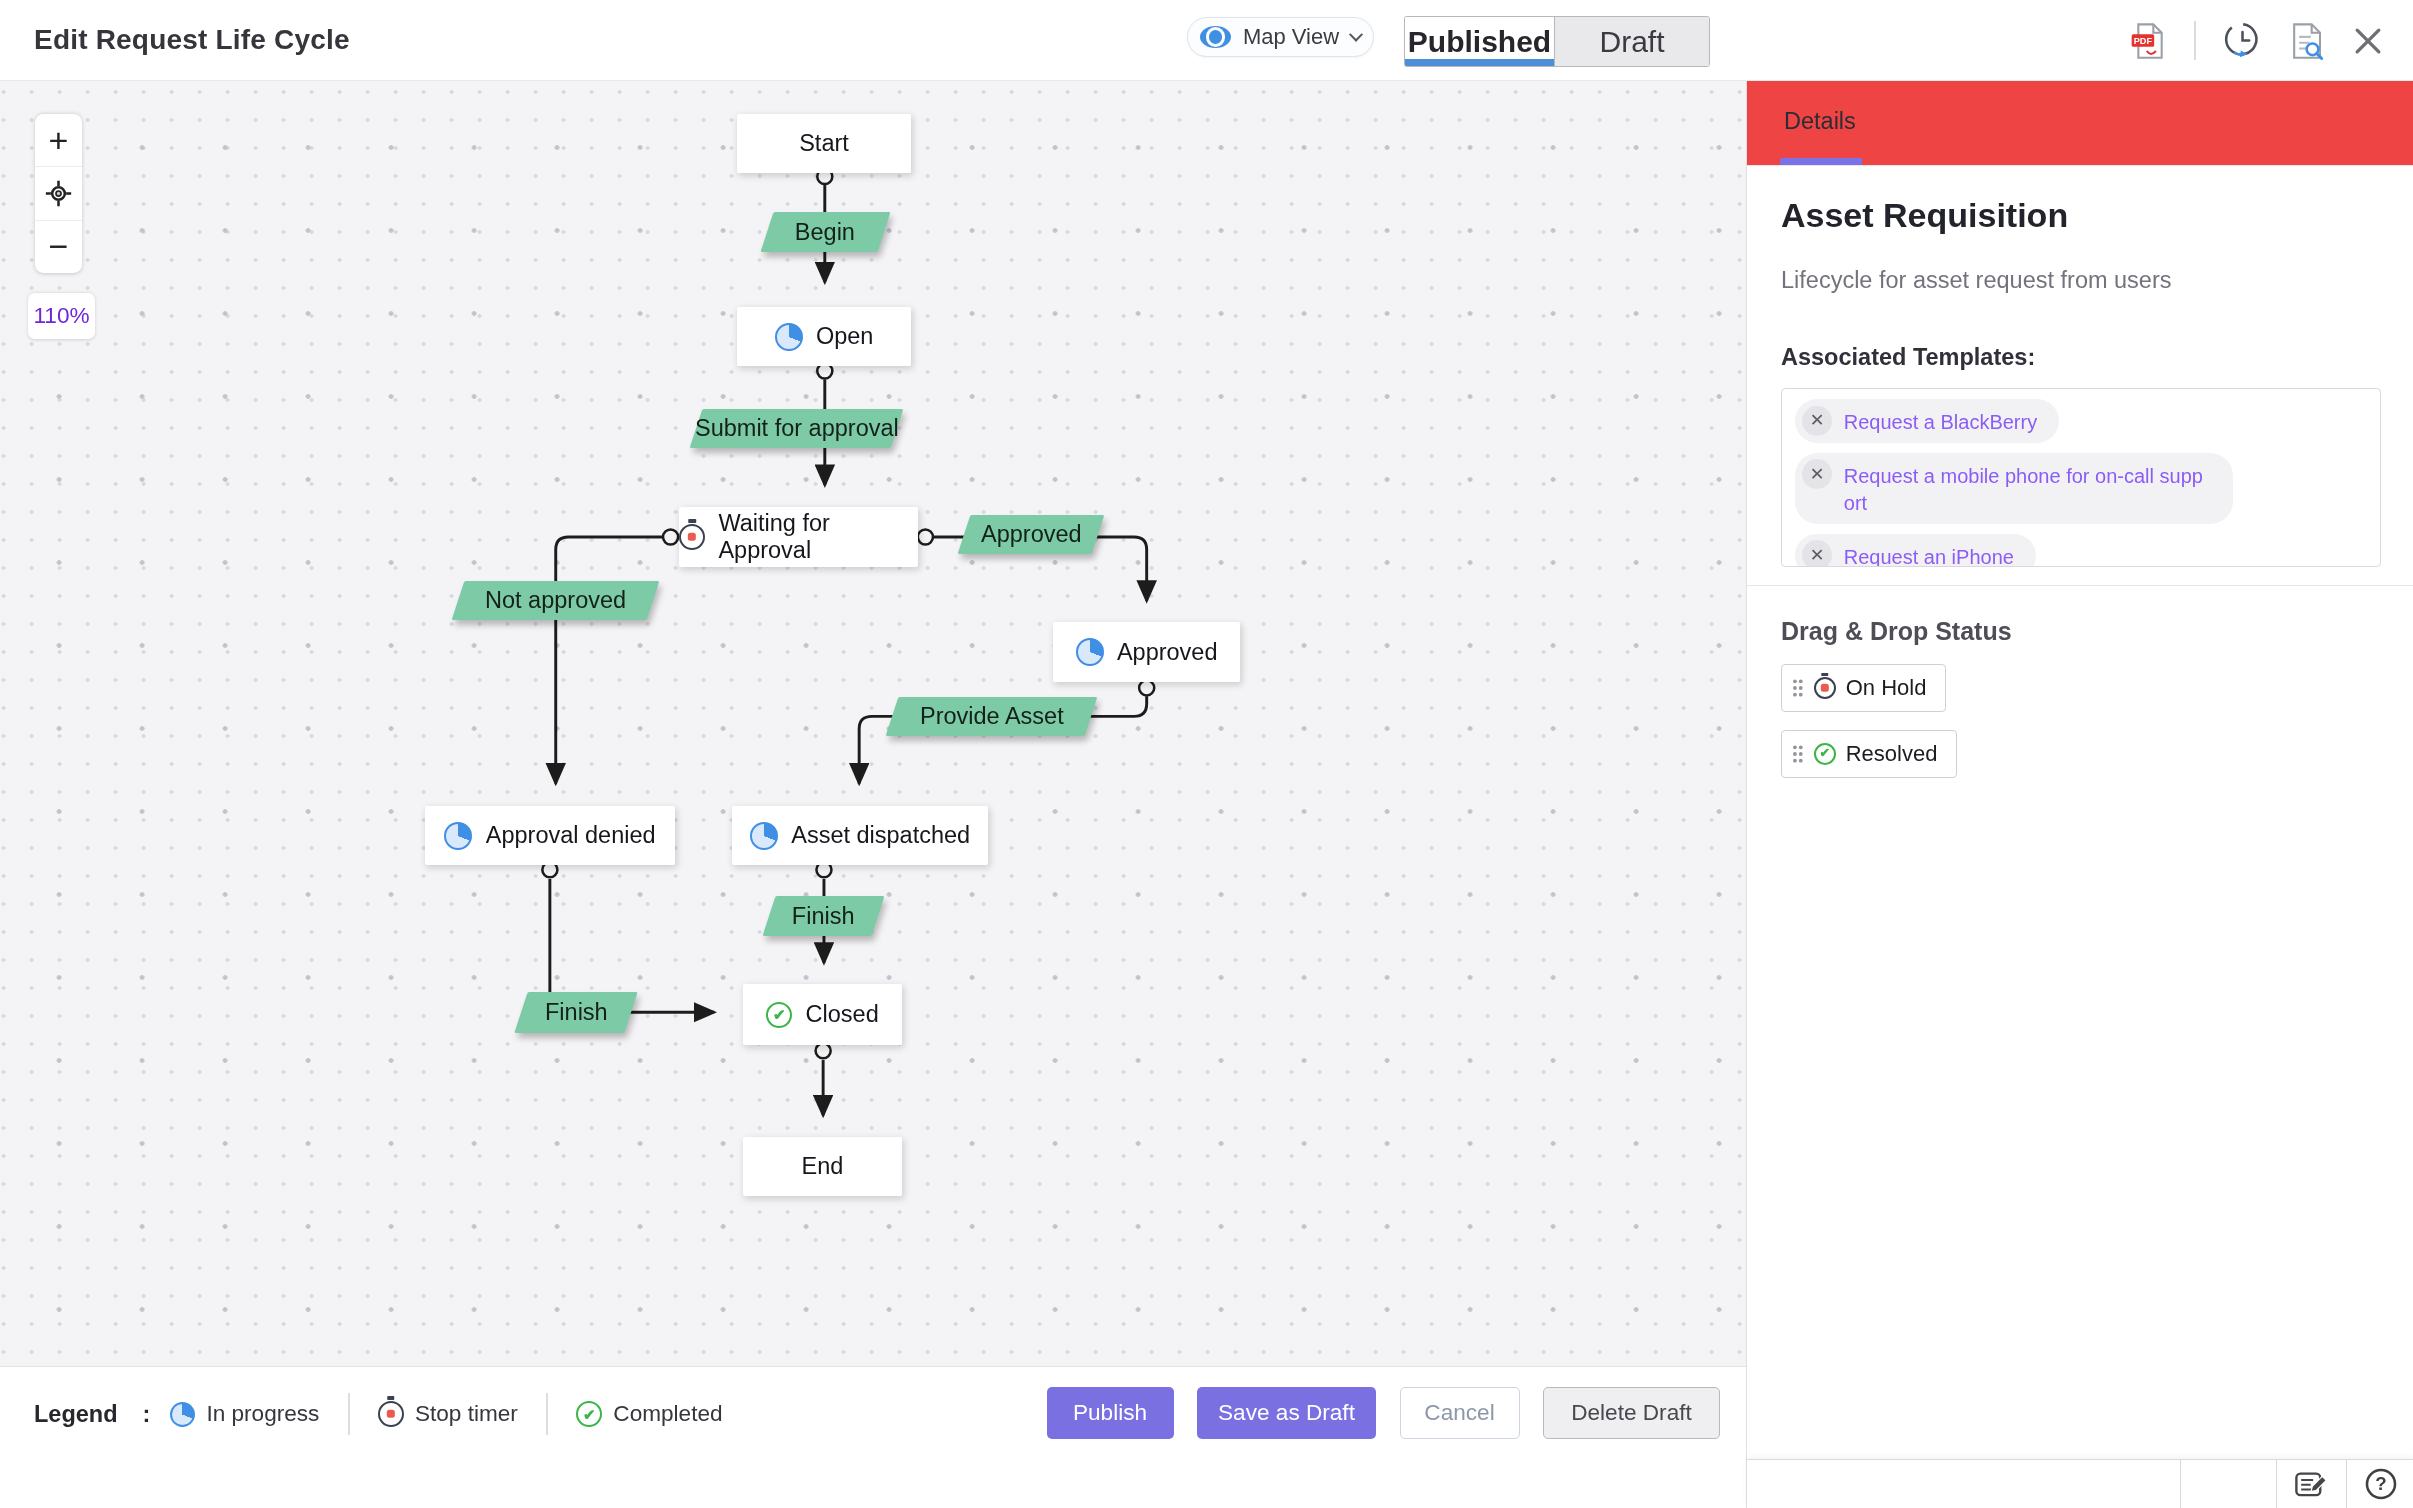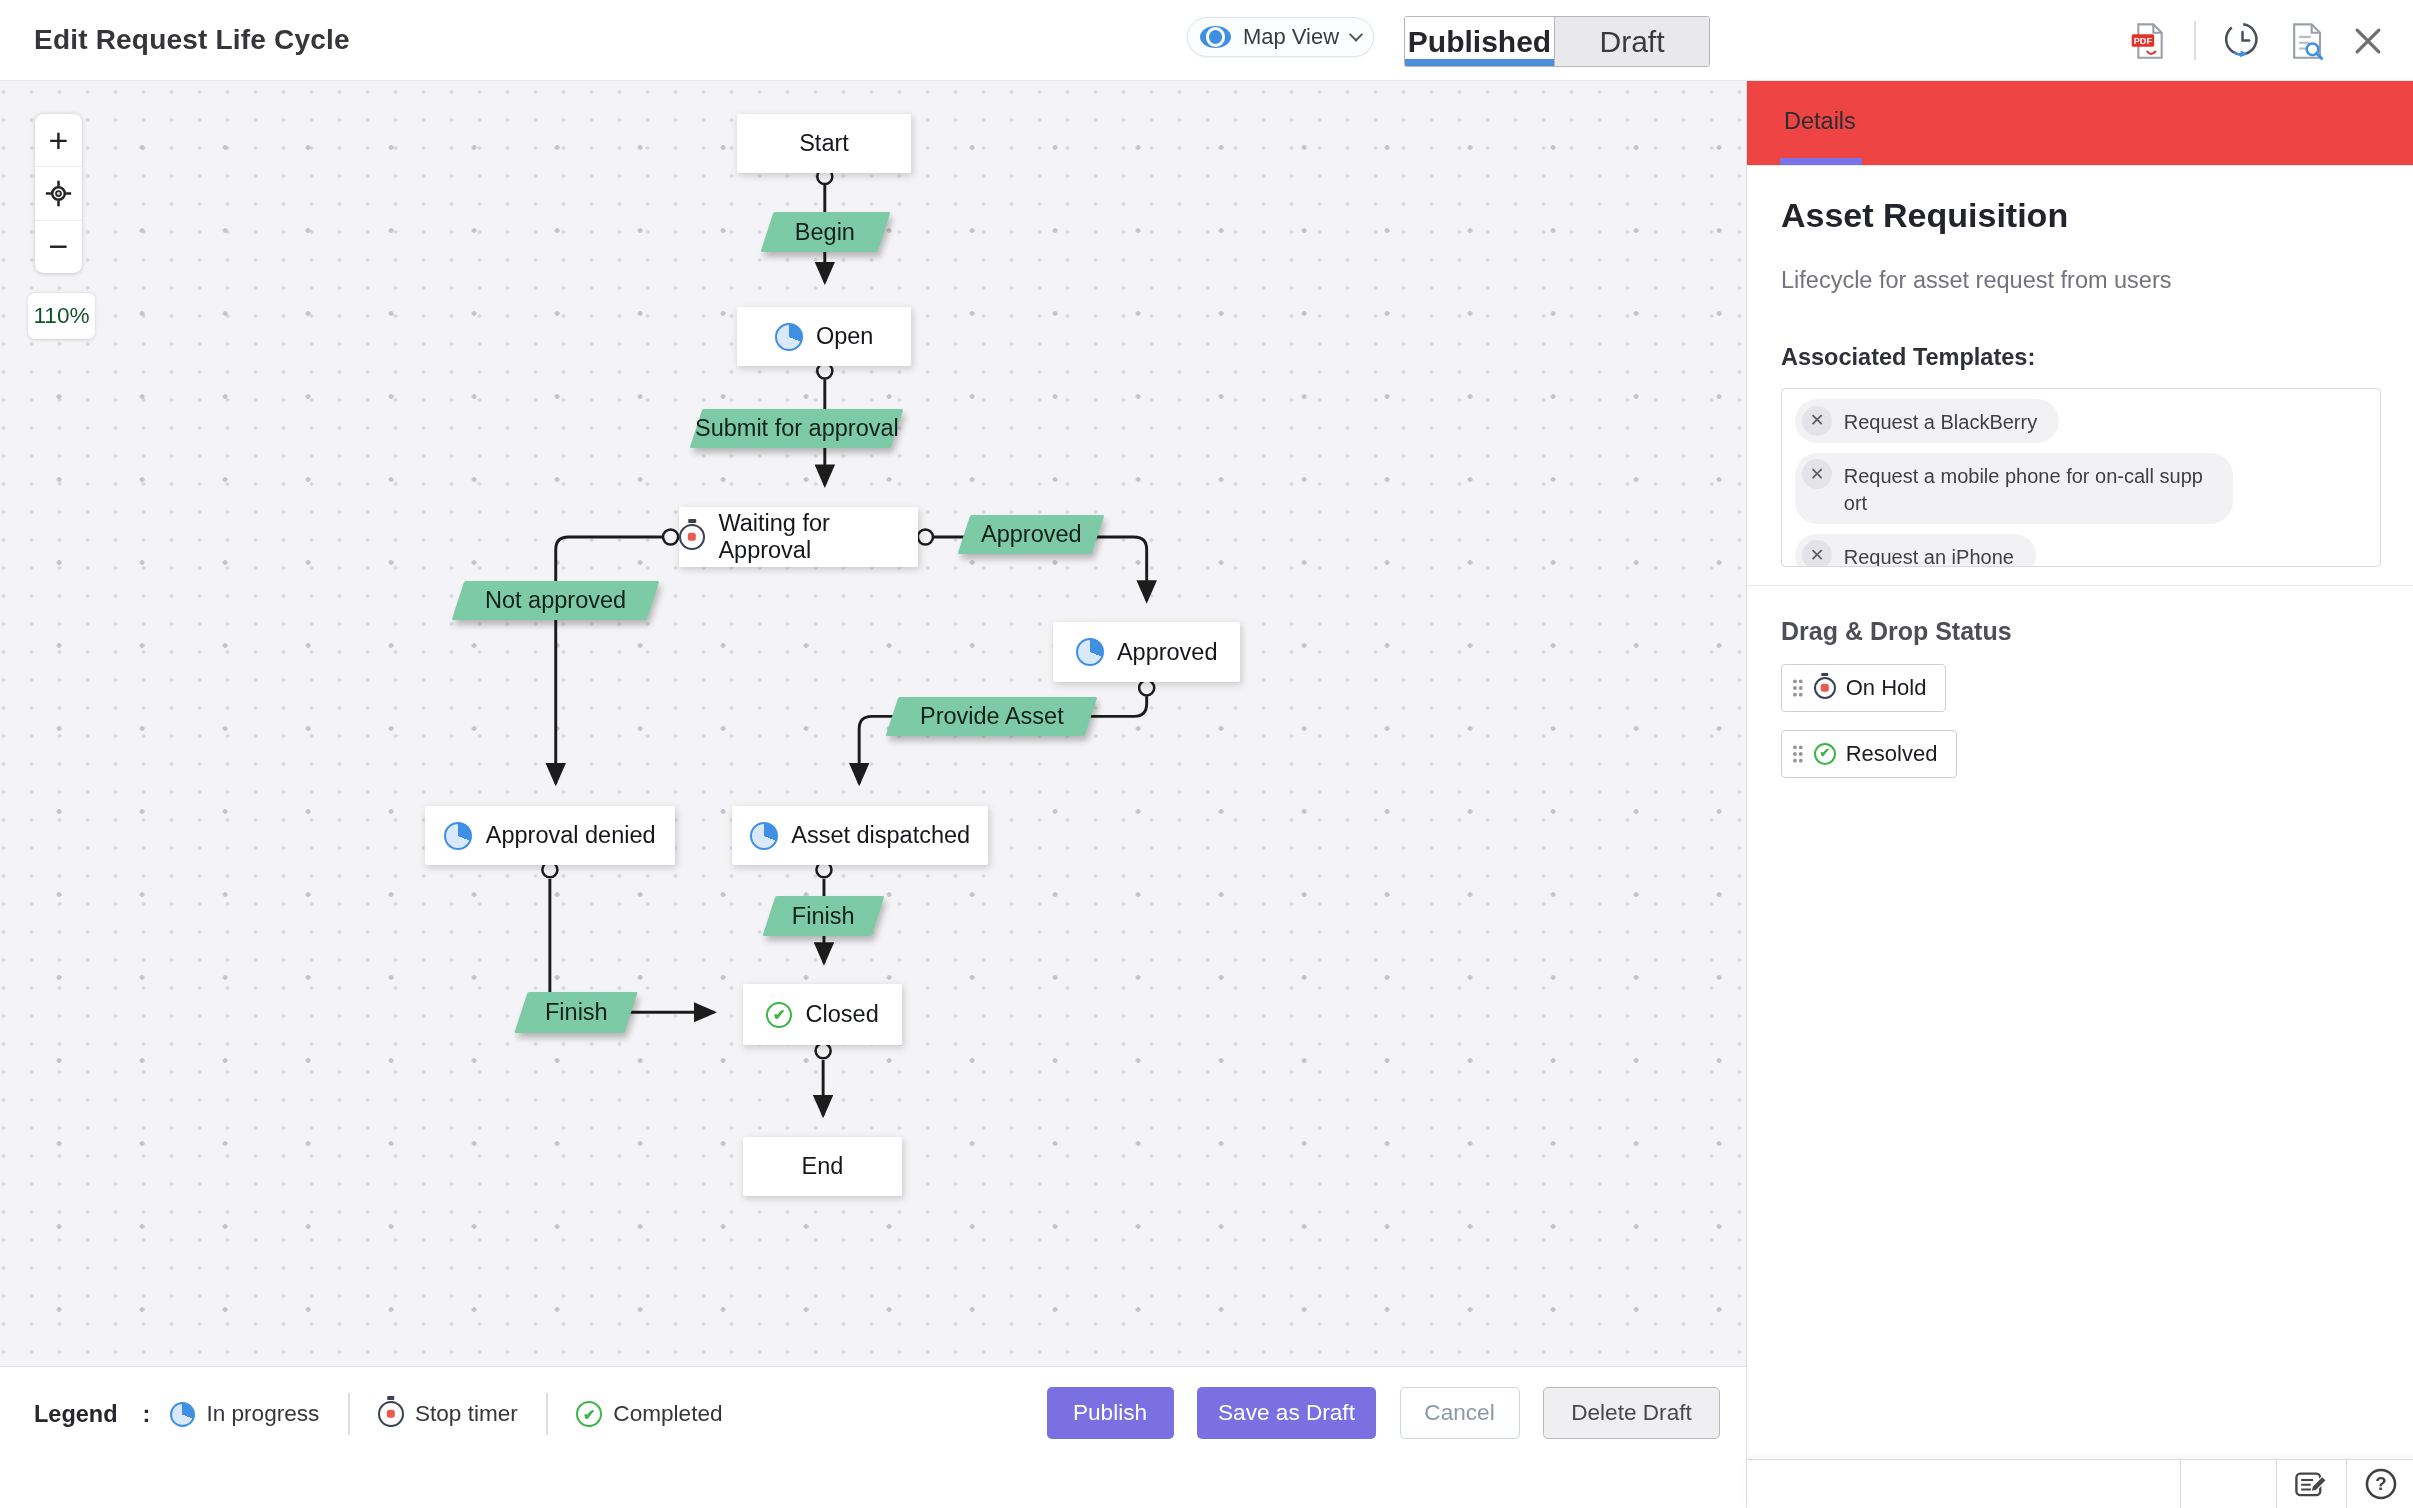--- a/index.html
+++ b/index.html
@@ -26,21 +26,21 @@
 
   
   .canvas { position:absolute; top:81px; left:0; width:1746px; height:1285px; background-color:#f4f4f6;
     background-image: radial-gradient(#c2c2cd 2.2px, transparent 2.3px), radial-gradient(#d8d8e0 1.6px, transparent 1.7px);
     background-size: 83px 83px, 28px 28px; background-position: 17.6px 25px, 17.6px 25px; }
   .edges { position:absolute; top:0; left:0; width:1746px; height:1285px; }
 
   .zoom-ctl { position:absolute; left:35px; top:33px; width:47px; height:159px; background:#fff; border-radius:8.4px; box-shadow:0 0.8px 4.2px rgba(0,0,0,.18); display:flex; flex-direction:column; z-index:5; }
   .zoom-ctl .zbtn { flex:1; display:flex; align-items:center; justify-content:center; font-size:34px; font-weight:500; color:#222; cursor:pointer; }
   .zoom-ctl .zbtn + .zbtn { border-top:0.8px solid #ececef; }
-  .zoom-badge { position:absolute; left:28px; top:212px; width:67px; height:46px; background:#fff; border-radius:6.7px; box-shadow:0 0.8px 3.4px rgba(0,0,0,.15); display:flex; align-items:center; justify-content:center; font-size:22.6px; color:#14532d; z-index:5; }
+  .zoom-badge { position:absolute; left:28px; top:212px; width:67px; height:46px; background:#fff; border-radius:6.7px; box-shadow:0 0.8px 3.4px rgba(0,0,0,.15); display:flex; align-items:center; justify-content:center; font-size:22.6px; color:#6d28d9; z-index:5; }
 
   .node { position:absolute; background:#fff; border-radius:1.7px; box-shadow:1.7px 2.5px 7.5px rgba(0,0,0,.16); display:flex; align-items:center; justify-content:center; gap:13.4px; font-size:23.5px; color:#15171c; cursor:pointer; }
   .tlabel { position:absolute; background:#7CCBA6; border-radius:1.7px; transform:skewX(-18deg); box-shadow:4.2px 5px 6.7px rgba(0,0,0,.25); display:flex; align-items:center; justify-content:center; cursor:pointer; }
   .tlabel > span { transform:skewX(18deg); font-size:23.5px; color:#14201a; white-space:nowrap; }
 
   .icon-progress { width:28px; height:28px; border-radius:50%; border:2.9px solid #3F8FE5; background:conic-gradient(#3F8FE5 0 112deg, #D9E8FB 112deg 360deg); flex:0 0 auto; }
   .icon-stopwatch { width:26px; height:26px; border:2.5px solid #3A4150; border-radius:50%; position:relative; flex:0 0 auto; }
   .icon-stopwatch::before { content:""; position:absolute; width:8.4px; height:8.4px; background:#EA5A50; border-radius:2.5px; top:50%; left:50%; transform:translate(-50%,-50%); }
   .icon-stopwatch::after { content:""; position:absolute; width:7.5px; height:3.4px; background:#3A4150; top:-6.7px; left:50%; transform:translateX(-50%); border-radius:0.8px; }
   .icon-check { width:26px; height:26px; border:2.5px solid #3CB548; border-radius:50%; display:flex; align-items:center; justify-content:center; flex:0 0 auto; }
@@ -86,21 +86,21 @@
   .panel-tab-label { position:absolute; left:37px; top:27px; font-size:23.5px; color:#2c2c34; }
   .panel-tab-underline { position:absolute; left:33px; bottom:0; width:82px; height:6.7px; background:#7B72E8; }
   .panel-body { padding:30px 34px 0 34px; }
   .panel-title { font-size:34px; font-weight:700; color:#23232b; }
   .panel-desc { margin-top:32px; font-size:23.5px; color:#73737d; }
   .tmpl-label { margin-top:50px; font-size:23.5px; font-weight:700; color:#30303a; }
   .tmpl-box { margin-top:17px; width:600px; height:179px; border:1.7px solid #d8d8de; border-radius:4.2px; padding:10px 13.4px; overflow:hidden; }
   .chip { display:flex; align-items:flex-start; width:fit-content; max-width:553px; background:#f2f2f4; border-radius:22.6px; padding:6.7px 22px 6.7px 6.7px; margin-bottom:10px; gap:11.7px; }
   .chip-x { width:30px; height:30px; border-radius:50%; background:#e3e3e8; color:#5c5c64; font-size:17.6px; display:flex; align-items:center; justify-content:center; cursor:pointer; flex:0 0 auto; }
   .chip-x::before { content:"✕"; }
-  .chip-label { font-size:20px; color:#404040; line-height:1.35; padding-top:3.4px; }
+  .chip-label { font-size:20px; color:#8b5cf6; line-height:1.35; padding-top:3.4px; }
   .chip.wrap2 .chip-label { width:367px; word-break:break-all; }
   .panel-divider { margin:17.6px -34px 0 -34px; height:0.8px; background:#e7e7eb; }
   .dd-label { margin-top:32px; font-size:25px; font-weight:600; color:#4e4e56; }
   .dd-card { margin-top:17.6px; width:fit-content; min-width:126px; border:1.7px solid #cfcfd5; border-radius:4px; background:#fff; padding:10px 18.4px 10px 10px; display:flex; align-items:center; gap:10px; cursor:grab; }
   .dd-card + .dd-card { margin-top:17.6px; }
   .dd-card:first-of-type { margin-top:29px; }
   .dd-label-text { font-size:22px; color:#1c1c22; }
   .panel-strip { position:absolute; left:0; bottom:0; width:668px; height:49px; background:#fff; border-top:0.8px solid #d9d9dd; box-shadow:0 -2.5px 6.7px rgba(0,0,0,.05); display:flex; justify-content:flex-end; }
   .strip-cell { height:100%; display:flex; align-items:center; justify-content:center; border-left:0.8px solid #d9d9dd; cursor:pointer; }
   .strip-cell.spacer { width:96px; cursor:default; }

